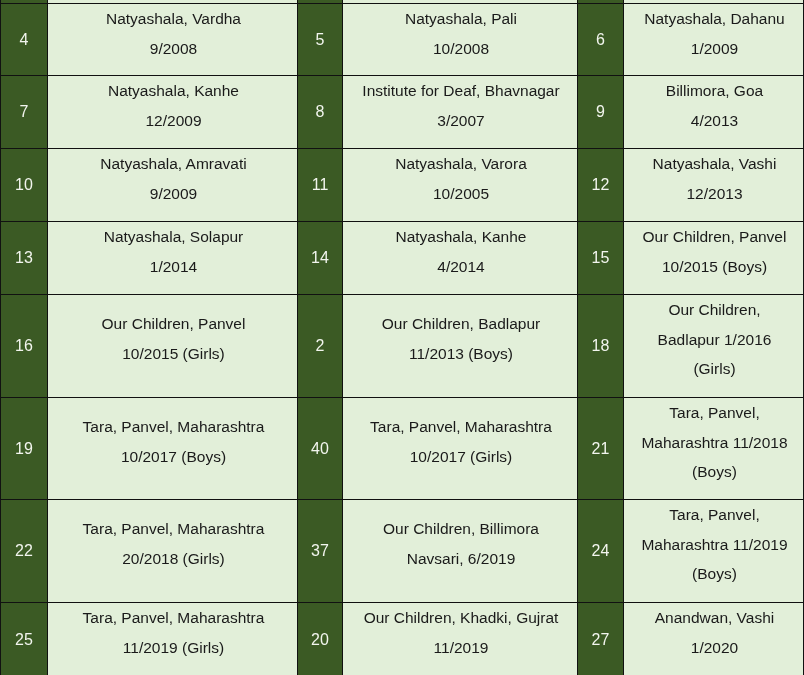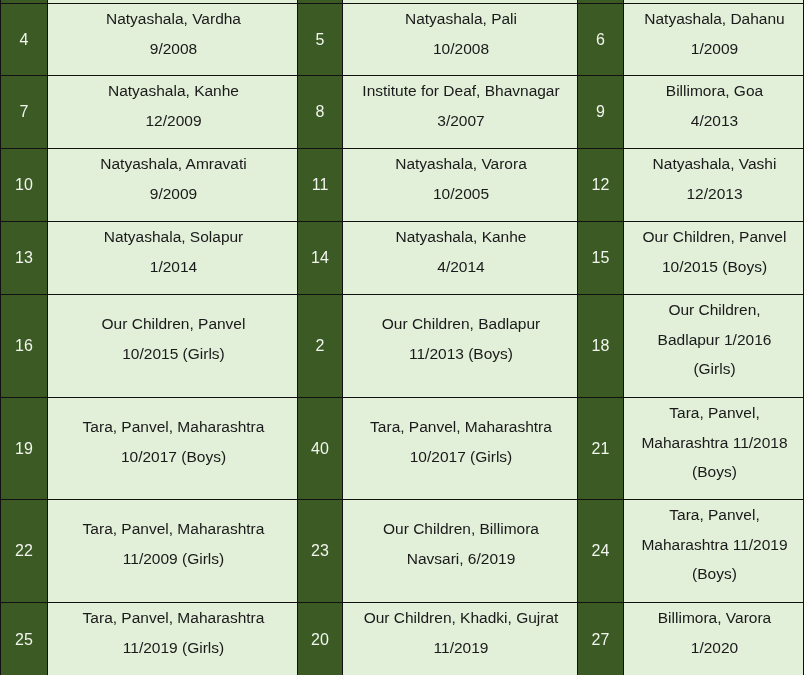--- a/index.html
+++ b/index.html
@@ -244,24 +244,24 @@
           <span class="line">(Boys)</span>
             </div>
           </td>
       </tr>
 
       <tr class="r7">
         <td class="num">22</td>
         <td class="txt">
             <div class="cell-inner two-line">
           <span class="line">Tara, Panvel, Maharashtra</span>
-          <span class="line">11/2009 (Girls)</span>
-            </div>
-          </td>
-        <td class="num">23</td>
+          <span class="line">20/2018 (Girls)</span>
+            </div>
+          </td>
+        <td class="num">37</td>
         <td class="txt">
             <div class="cell-inner two-line">
           <span class="line">Our Children, Billimora</span>
           <span class="line">Navsari, 6/2019</span>
             </div>
           </td>
         <td class="num">24</td>
         <td class="txt">
             <div class="cell-inner three-line">
           <span class="line">Tara, Panvel,</span>
@@ -282,20 +282,20 @@
         <td class="num">20</td>
         <td class="txt">
             <div class="cell-inner">
           <span class="line">Our Children, Khadki, Gujrat</span>
           <span class="line">11/2019</span>
             </div>
           </td>
         <td class="num">27</td>
         <td class="txt">
             <div class="cell-inner">
-          <span class="line">Billimora, Varora</span>
+          <span class="line">Anandwan, Vashi</span>
           <span class="line">1/2020</span>
             </div>
           </td>
       </tr>
     </tbody>
   </table>
 </div>
 
 </body></html>

